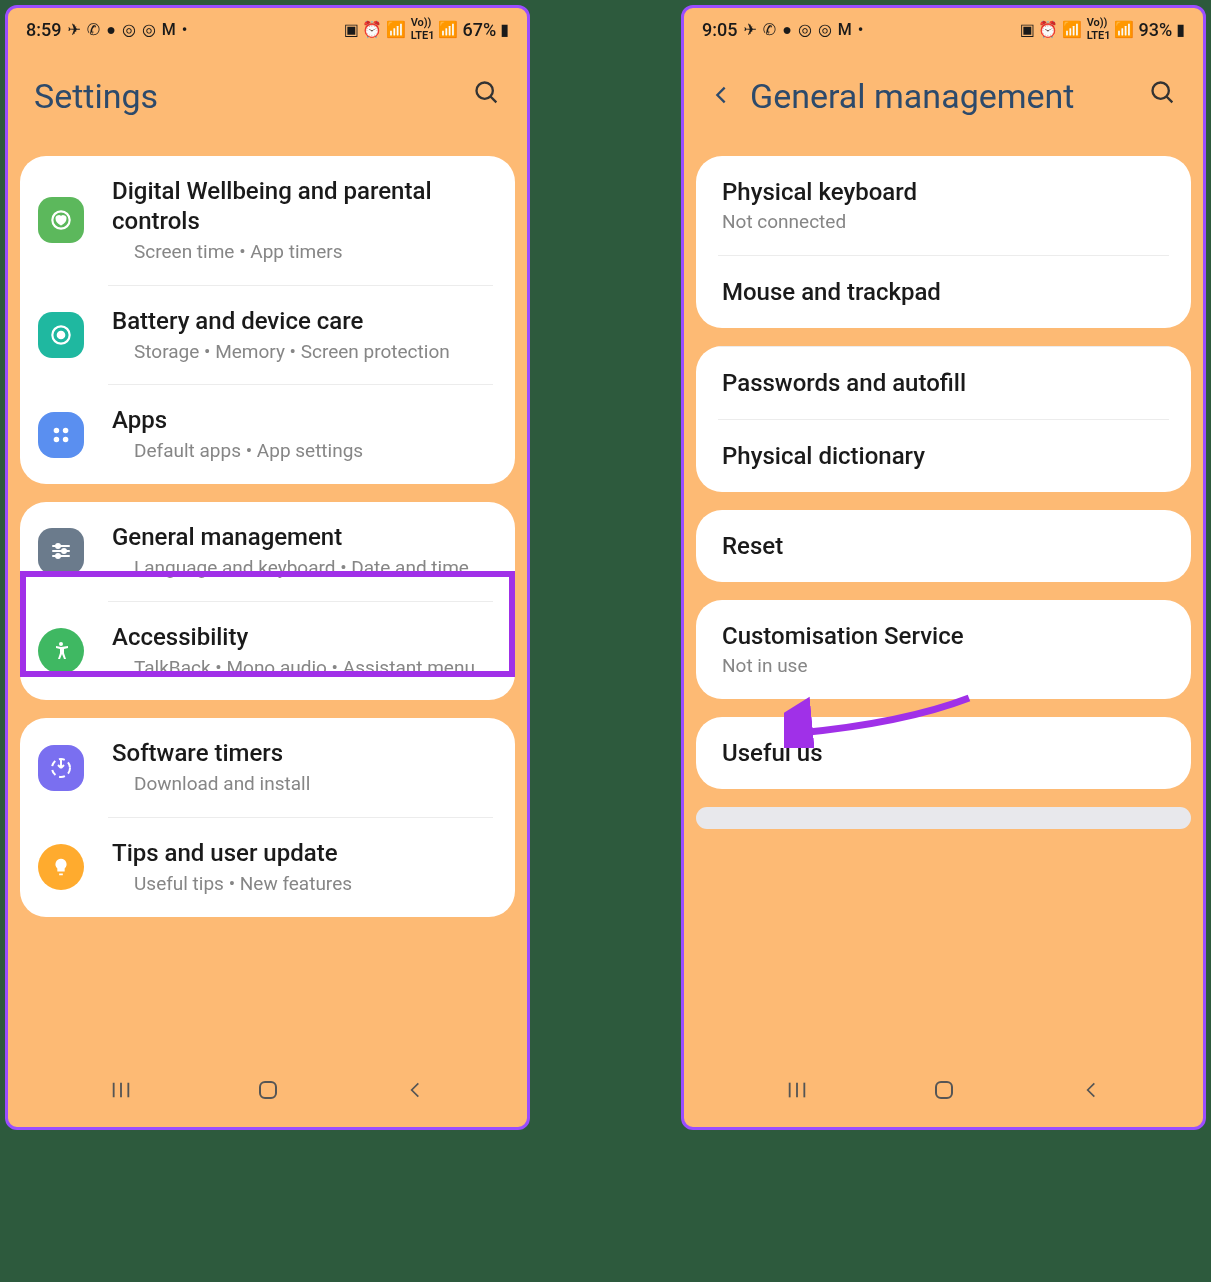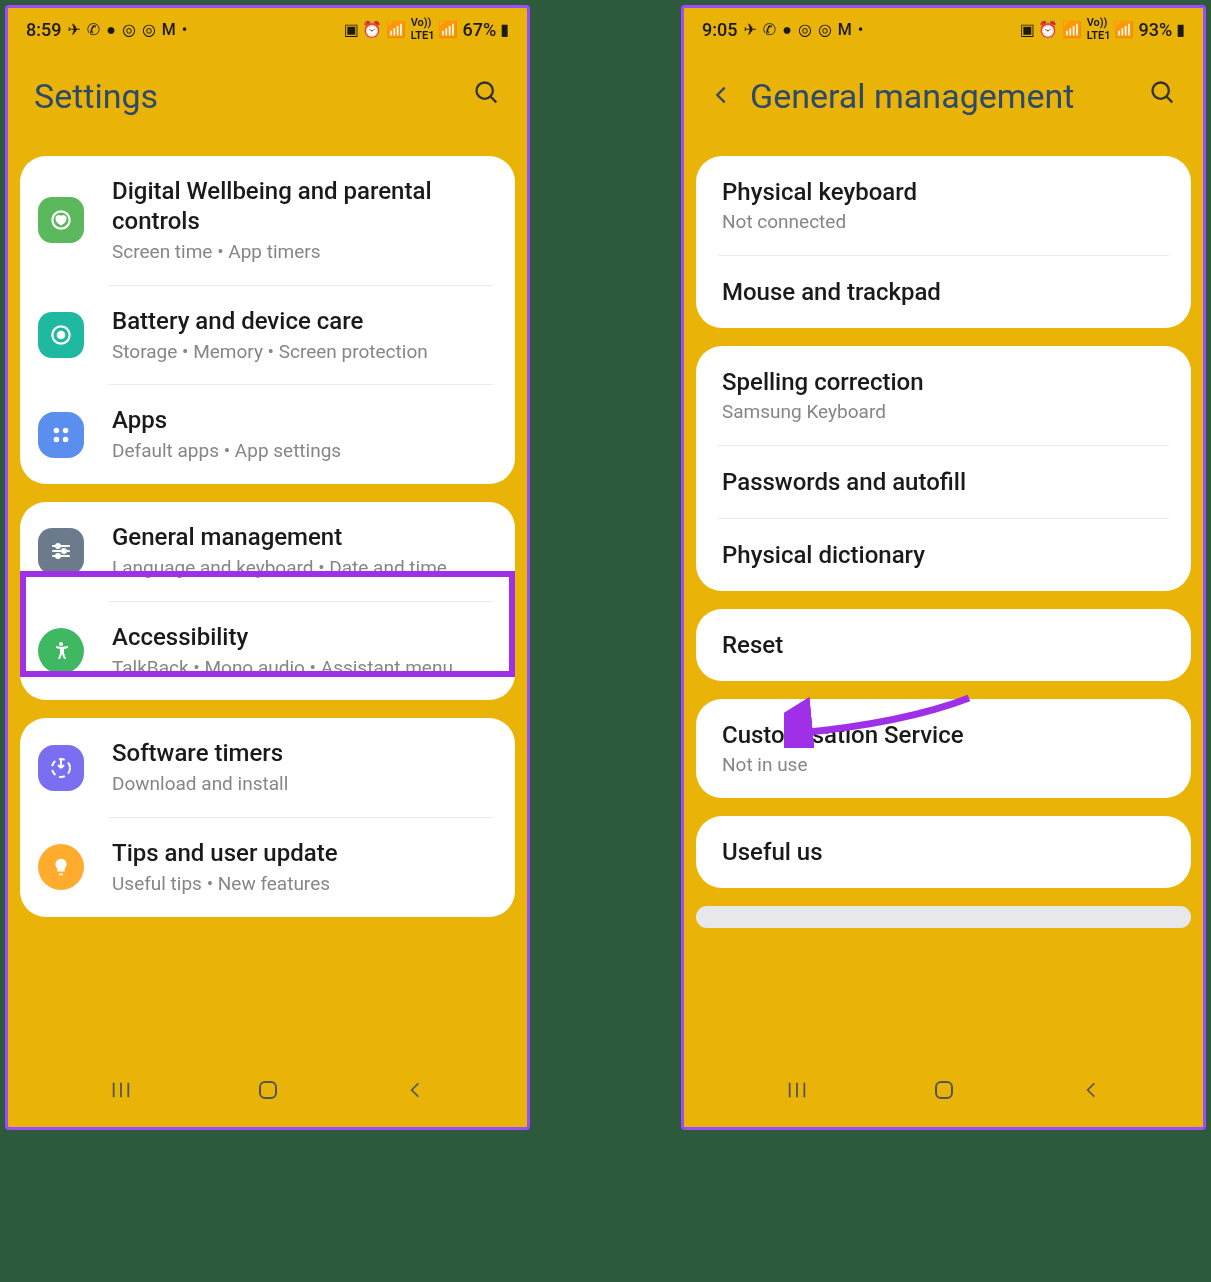--- a/index.html
+++ b/index.html
@@ -8,23 +8,23 @@
     background: #2d5a3d;
     width: 1211px;
     height: 1282px;
     display: flex;
     gap: 30px;
     padding: 0;
   }
   .phone {
     width: 525px;
     height: 1125px;
-    background: #eab308;
+    background: #fdba74;
     border: 3px solid #9a4dff;
-    border-radius: 4px;
+    border-radius: 12px;
     position: relative;
     overflow: hidden;
     margin: 5px;
   }
   .phone-right {
     margin-left: auto;
   }
   .status-bar {
     display: flex;
     justify-content: space-between;
@@ -109,20 +109,21 @@
     font-size: 24px;
     font-weight: 500;
     color: #1a1a1a;
     line-height: 1.25;
   }
   .row-sub {
     font-size: 19px;
     color: #868686;
     margin-top: 4px;
     line-height: 1.3;
+    margin-left: 22px;
   }
   .row-sub-blue { color: #3a6aa8; }
   .highlight {
     position: absolute;
     border: 6px solid #a030e8;
     pointer-events: none;
   }
   .arrow-annot {
     position: absolute;
     pointer-events: none;
@@ -358,24 +359,20 @@
       <div class="simple-title">Physical keyboard</div>
       <div class="simple-sub">Not connected</div>
     </div>
     <div class="row-sep-full"></div>
     <div class="simple-row">
       <div class="simple-title">Mouse and trackpad</div>
     </div>
   </div>
 
   <div class="card">
-    <div class="simple-row">
-      <div class="simple-title">Spelling correction</div>
-      <div class="simple-sub">Samsung Keyboard</div>
-    </div>
     <div class="row-sep-full"></div>
     <div class="simple-row">
       <div class="simple-title">Passwords and autofill</div>
     </div>
     <div class="row-sep-full"></div>
     <div class="simple-row">
       <div class="simple-title">Physical dictionary</div>
     </div>
   </div>
 

